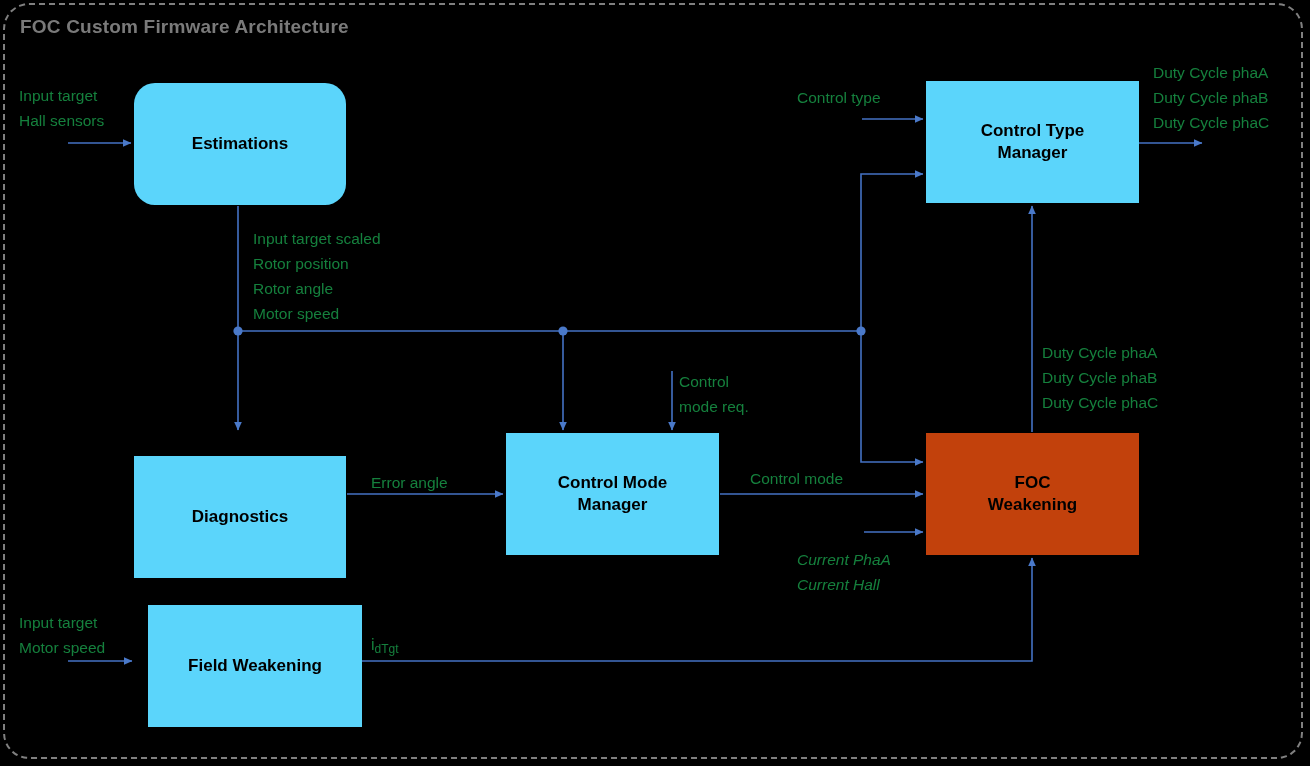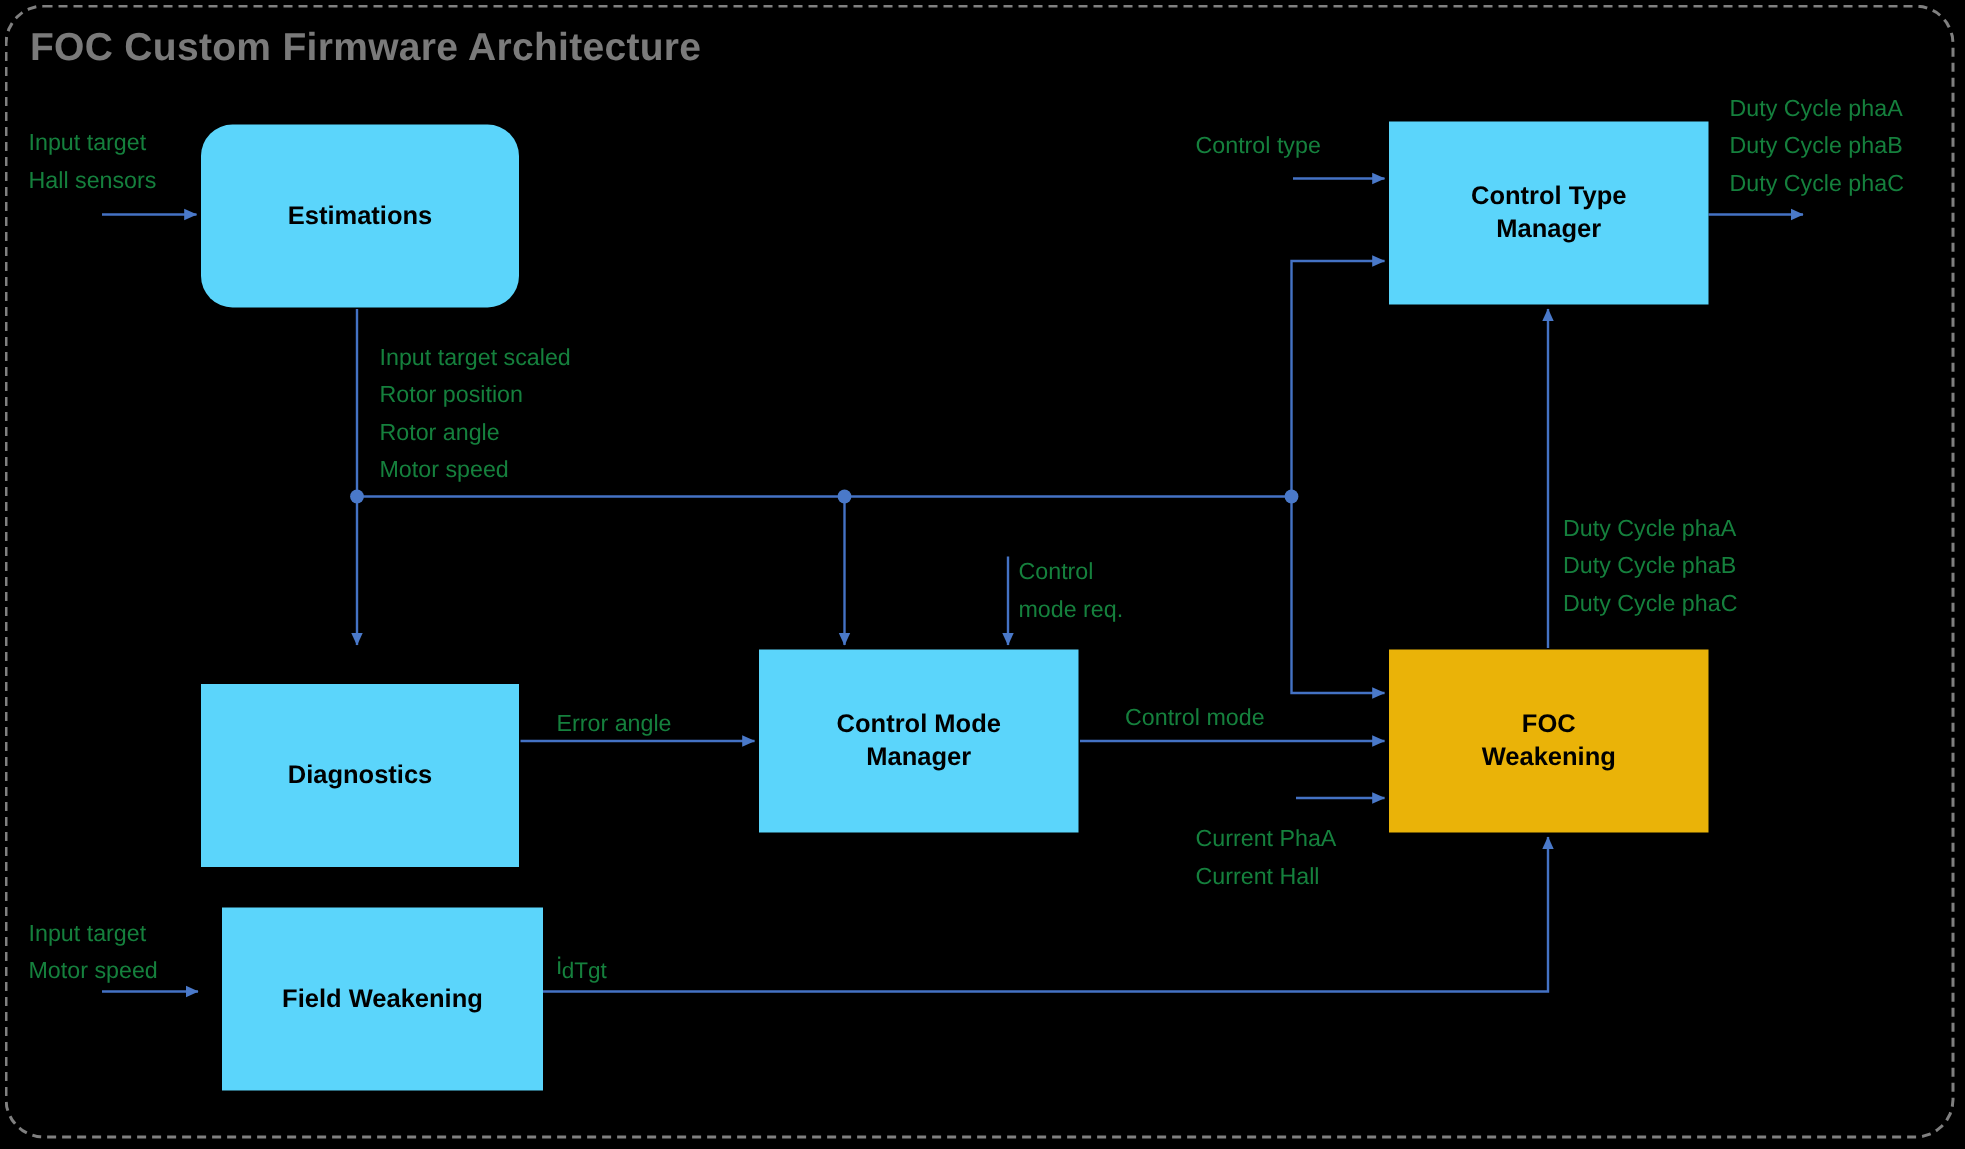--- a/index.html
+++ b/index.html
@@ -2,32 +2,32 @@
 <html><head>
 <meta charset="utf-8">
 <style>
   html,body{margin:0;padding:0;background:#000;}
   body{width:1310px;height:766px;overflow:hidden;
        font-family:"Liberation Sans", sans-serif;}
   #canvas{position:relative;width:1310px;height:766px;background:#000000;}
   #frame{position:absolute;left:3px;top:3px;width:1300px;height:756px;
          border:2px dashed #808080;border-radius:26px;box-sizing:border-box;
          pointer-events:none;}
-  #title{position:absolute;left:20px;top:16px;font-size:26px;font-weight:bold;
+  #title{position:absolute;left:20px;top:16px;font-size:19px;font-weight:bold;
          color:#7a7a7a;letter-spacing:.2px;white-space:nowrap;}
   .box{position:absolute;box-sizing:border-box;display:flex;align-items:center;
        justify-content:center;text-align:center;color:#000;font-weight:bold;
        font-size:17px;line-height:1.32;}
   .cyan{background:#5BD5FB;}
-  .pink{background:#eab308;}
+  .pink{background:#c2410c;}
   .lbl{position:absolute;color:#15803d;font-size:15.5px;line-height:1.62;
        white-space:nowrap;}
   svg.wires{position:absolute;left:0;top:0;width:1310px;height:766px;
             pointer-events:none;}
-  sub{font-size:15px;vertical-align:baseline;position:relative;top:3px;}
+  sub{font-size:12px;vertical-align:baseline;position:relative;top:3px;}
 </style>
 </head>
 <body>
 
 <div id="canvas">
 
   <div id="frame"></div>
 
   <div id="title">FOC Custom Firmware Architecture</div>
 
@@ -140,21 +140,21 @@
     <div>Duty Cycle phaB</div>
     <div>Duty Cycle phaC</div>
   </div>
 
   <div class="lbl" style="left:1042px;top:340px;">
     <div>Duty Cycle phaA</div>
     <div>Duty Cycle phaB</div>
     <div>Duty Cycle phaC</div>
   </div>
 
-  <div class="lbl" style="left:797px;top:547px;">
+  <div class="lbl" style="left:797px;top:547px;font-style:italic;">
     <div>Current PhaA</div>
     <div>Current Hall</div>
   </div>
 
   <div class="lbl" style="left:19px;top:610px;">
     <div>Input target</div>
     <div>Motor speed</div>
   </div>
 
   <div class="lbl" style="left:371px;top:632px;font-size:16px;">

